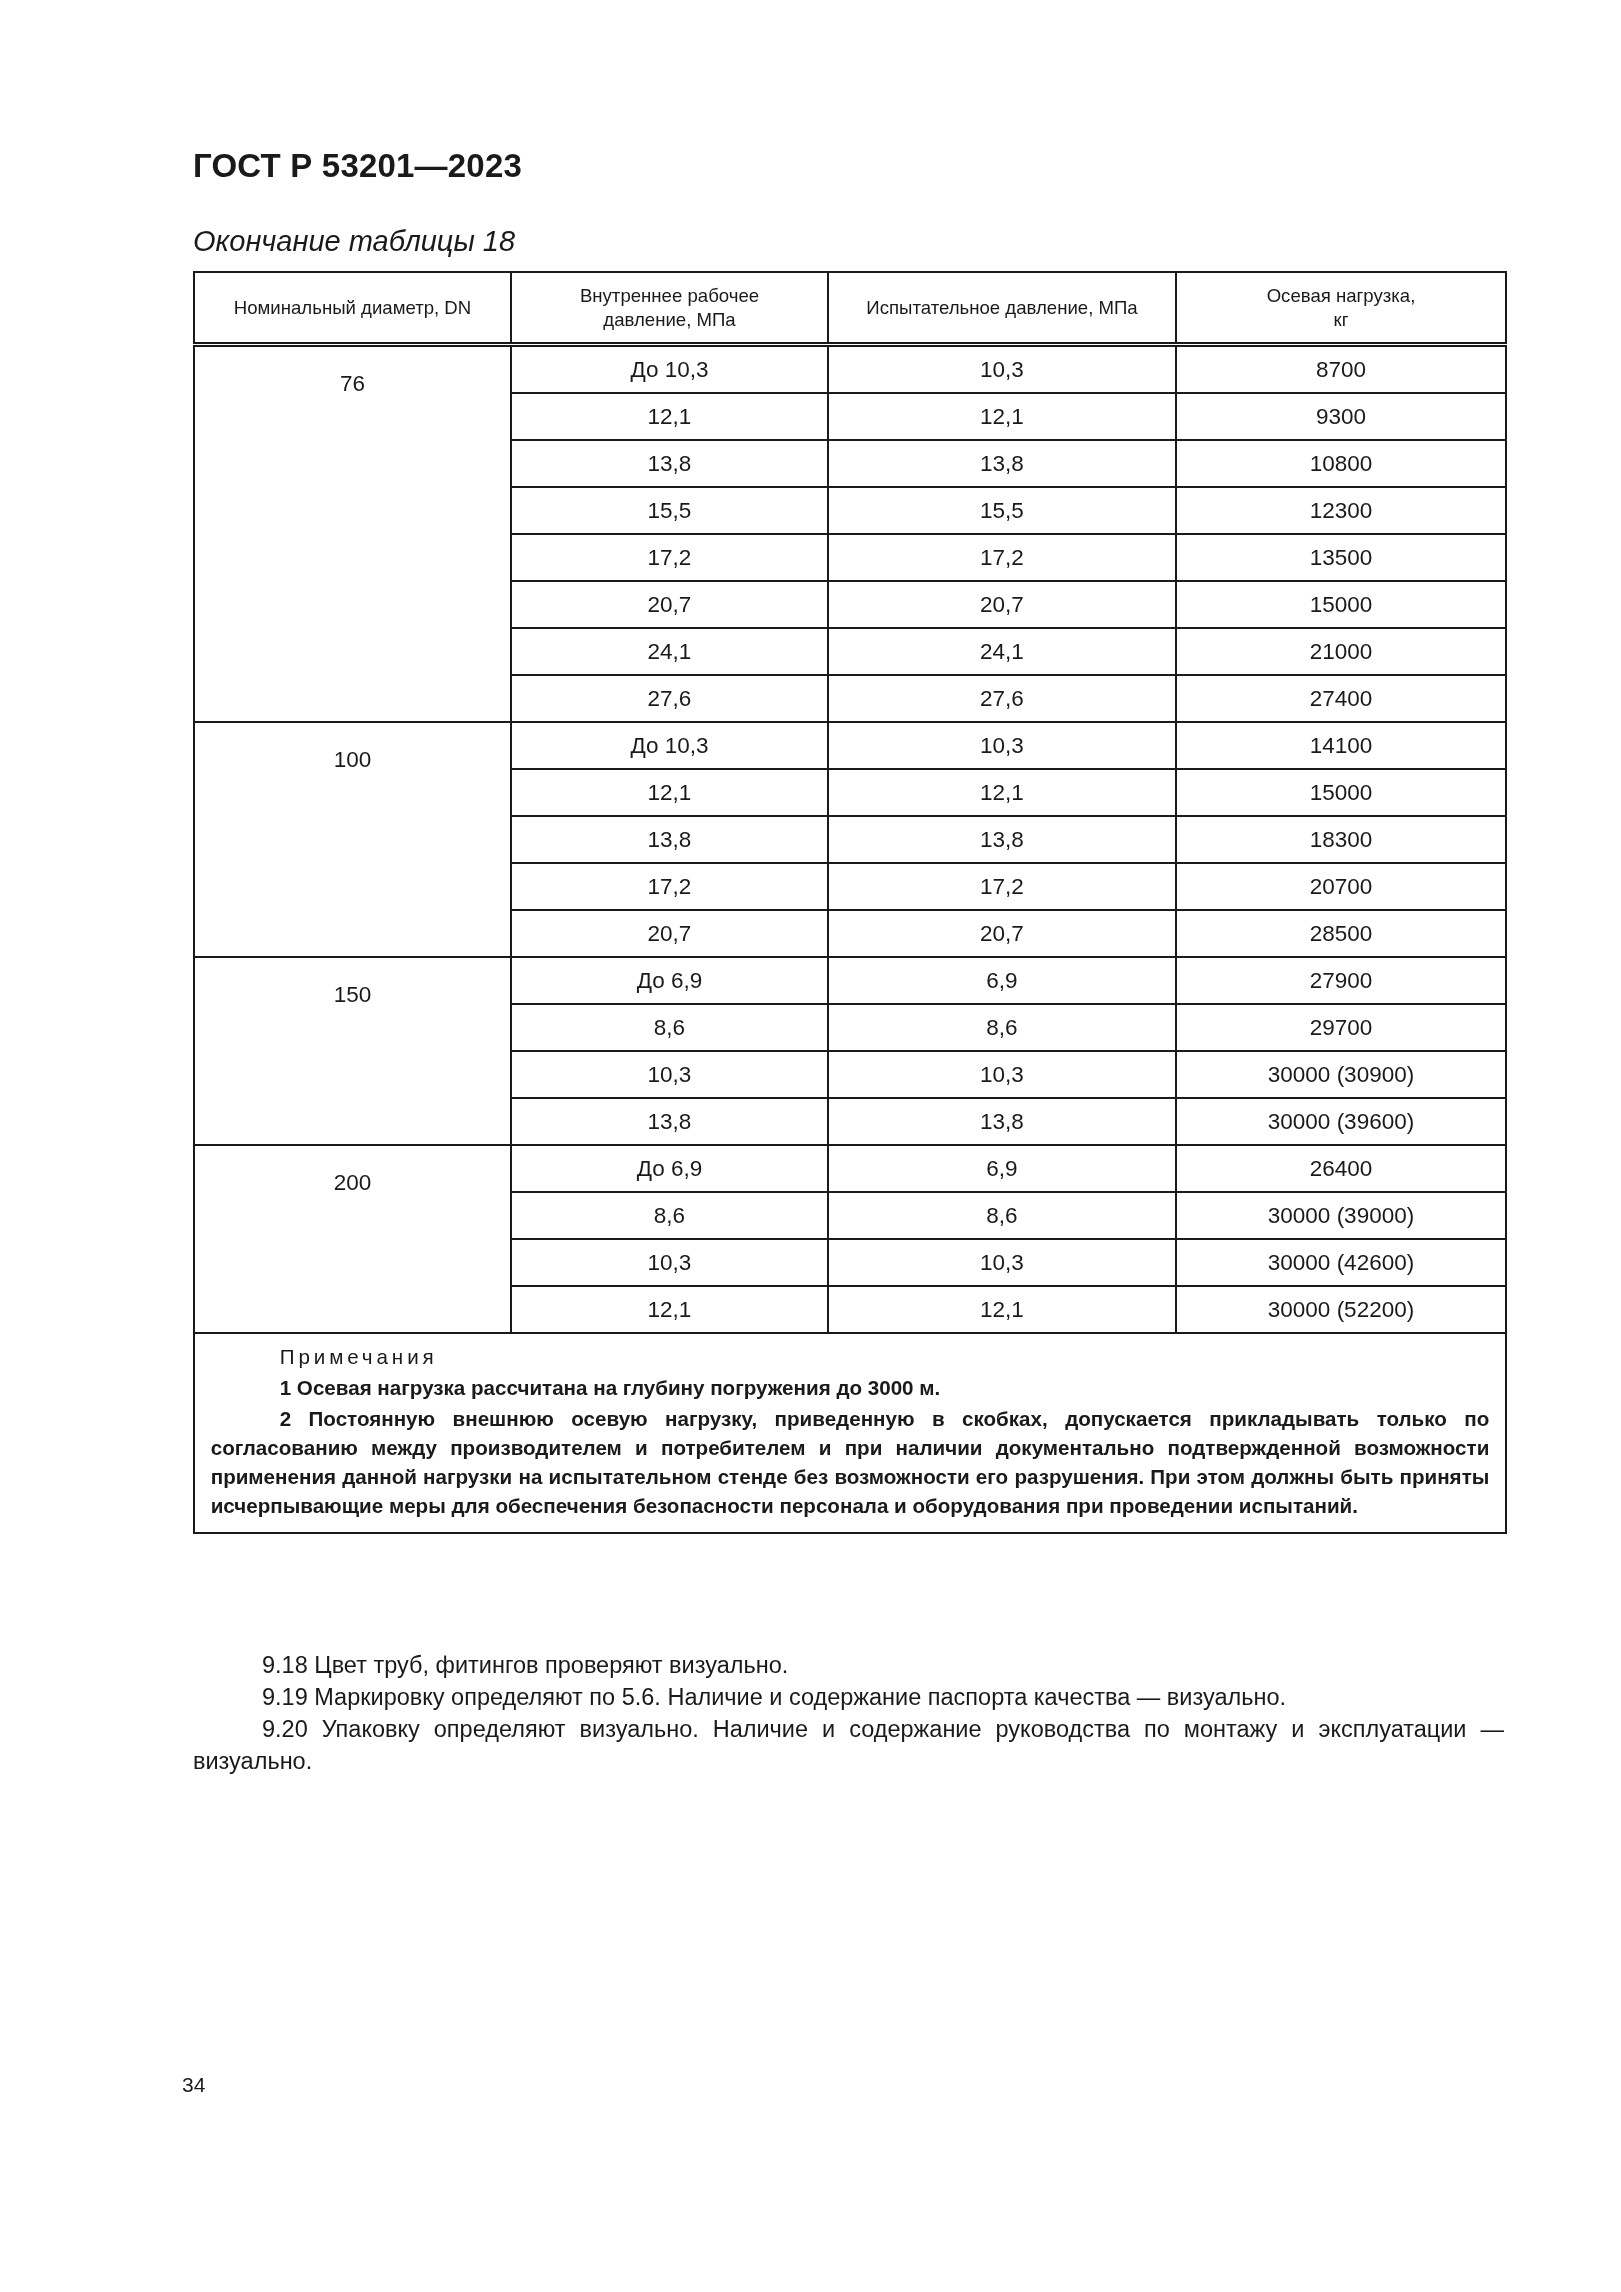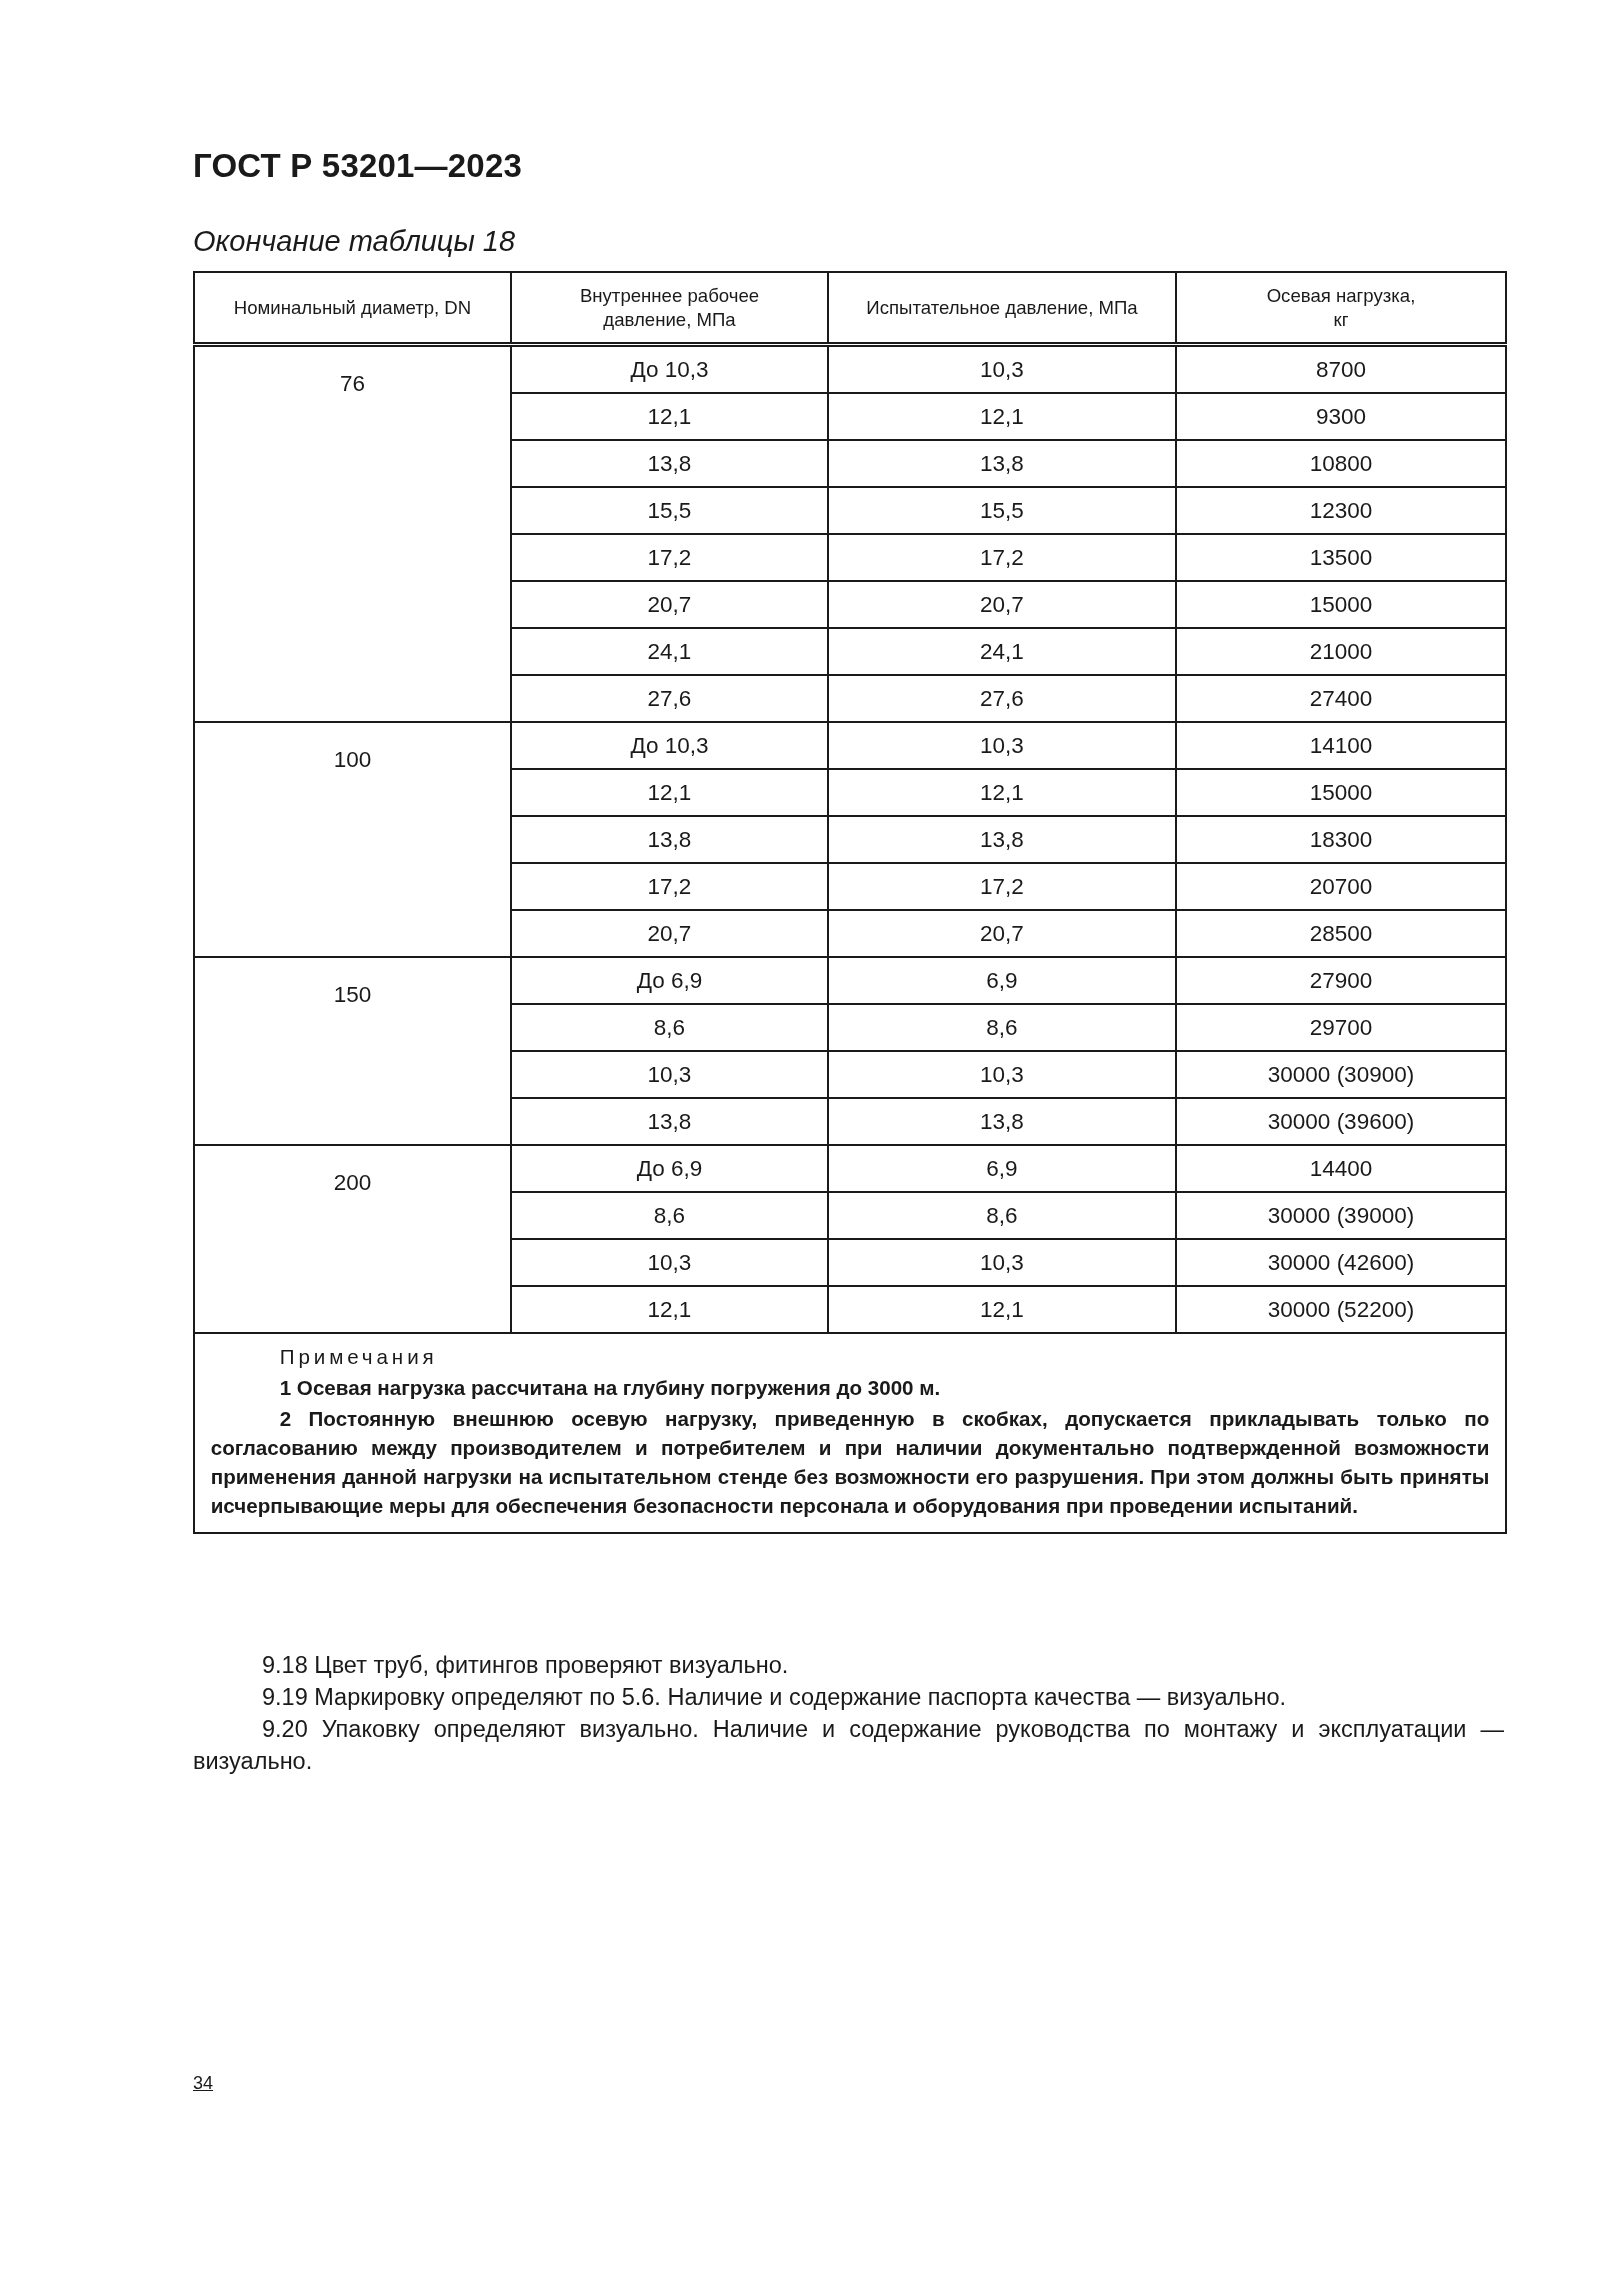--- a/index.html
+++ b/index.html
@@ -98,24 +98,23 @@
       font-size: 23.5px;
       line-height: 32px;
     }
     .body-text p {
       margin: 0;
       text-indent: 69px;
       text-align: justify;
     }
     .page-number {
       position: absolute;
-      left: 193px;
+      left: 182px;
       top: 2073px;
-      font-size: 18px;
-      text-decoration: underline;
+      font-size: 21px;
     }
   </style>
 </head>
 <body>
 
 <div class="doc-header">ГОСТ Р 53201—2023</div>
 
 <div class="table-caption">Окончание таблицы 18</div>
 
 <table class="main-table">
@@ -225,21 +224,21 @@
       </tr>
       <tr>
         <td class="val">13,8</td>
         <td class="val">13,8</td>
         <td class="val">30000 (39600)</td>
       </tr>
       <tr class="group-start">
         <td class="dn-cell" rowspan="4">200</td>
         <td class="val">До 6,9</td>
         <td class="val">6,9</td>
-        <td class="val">14400</td>
+        <td class="val">26400</td>
       </tr>
       <tr>
         <td class="val">8,6</td>
         <td class="val">8,6</td>
         <td class="val">30000 (39000)</td>
       </tr>
       <tr>
         <td class="val">10,3</td>
         <td class="val">10,3</td>
         <td class="val">30000 (42600)</td>

